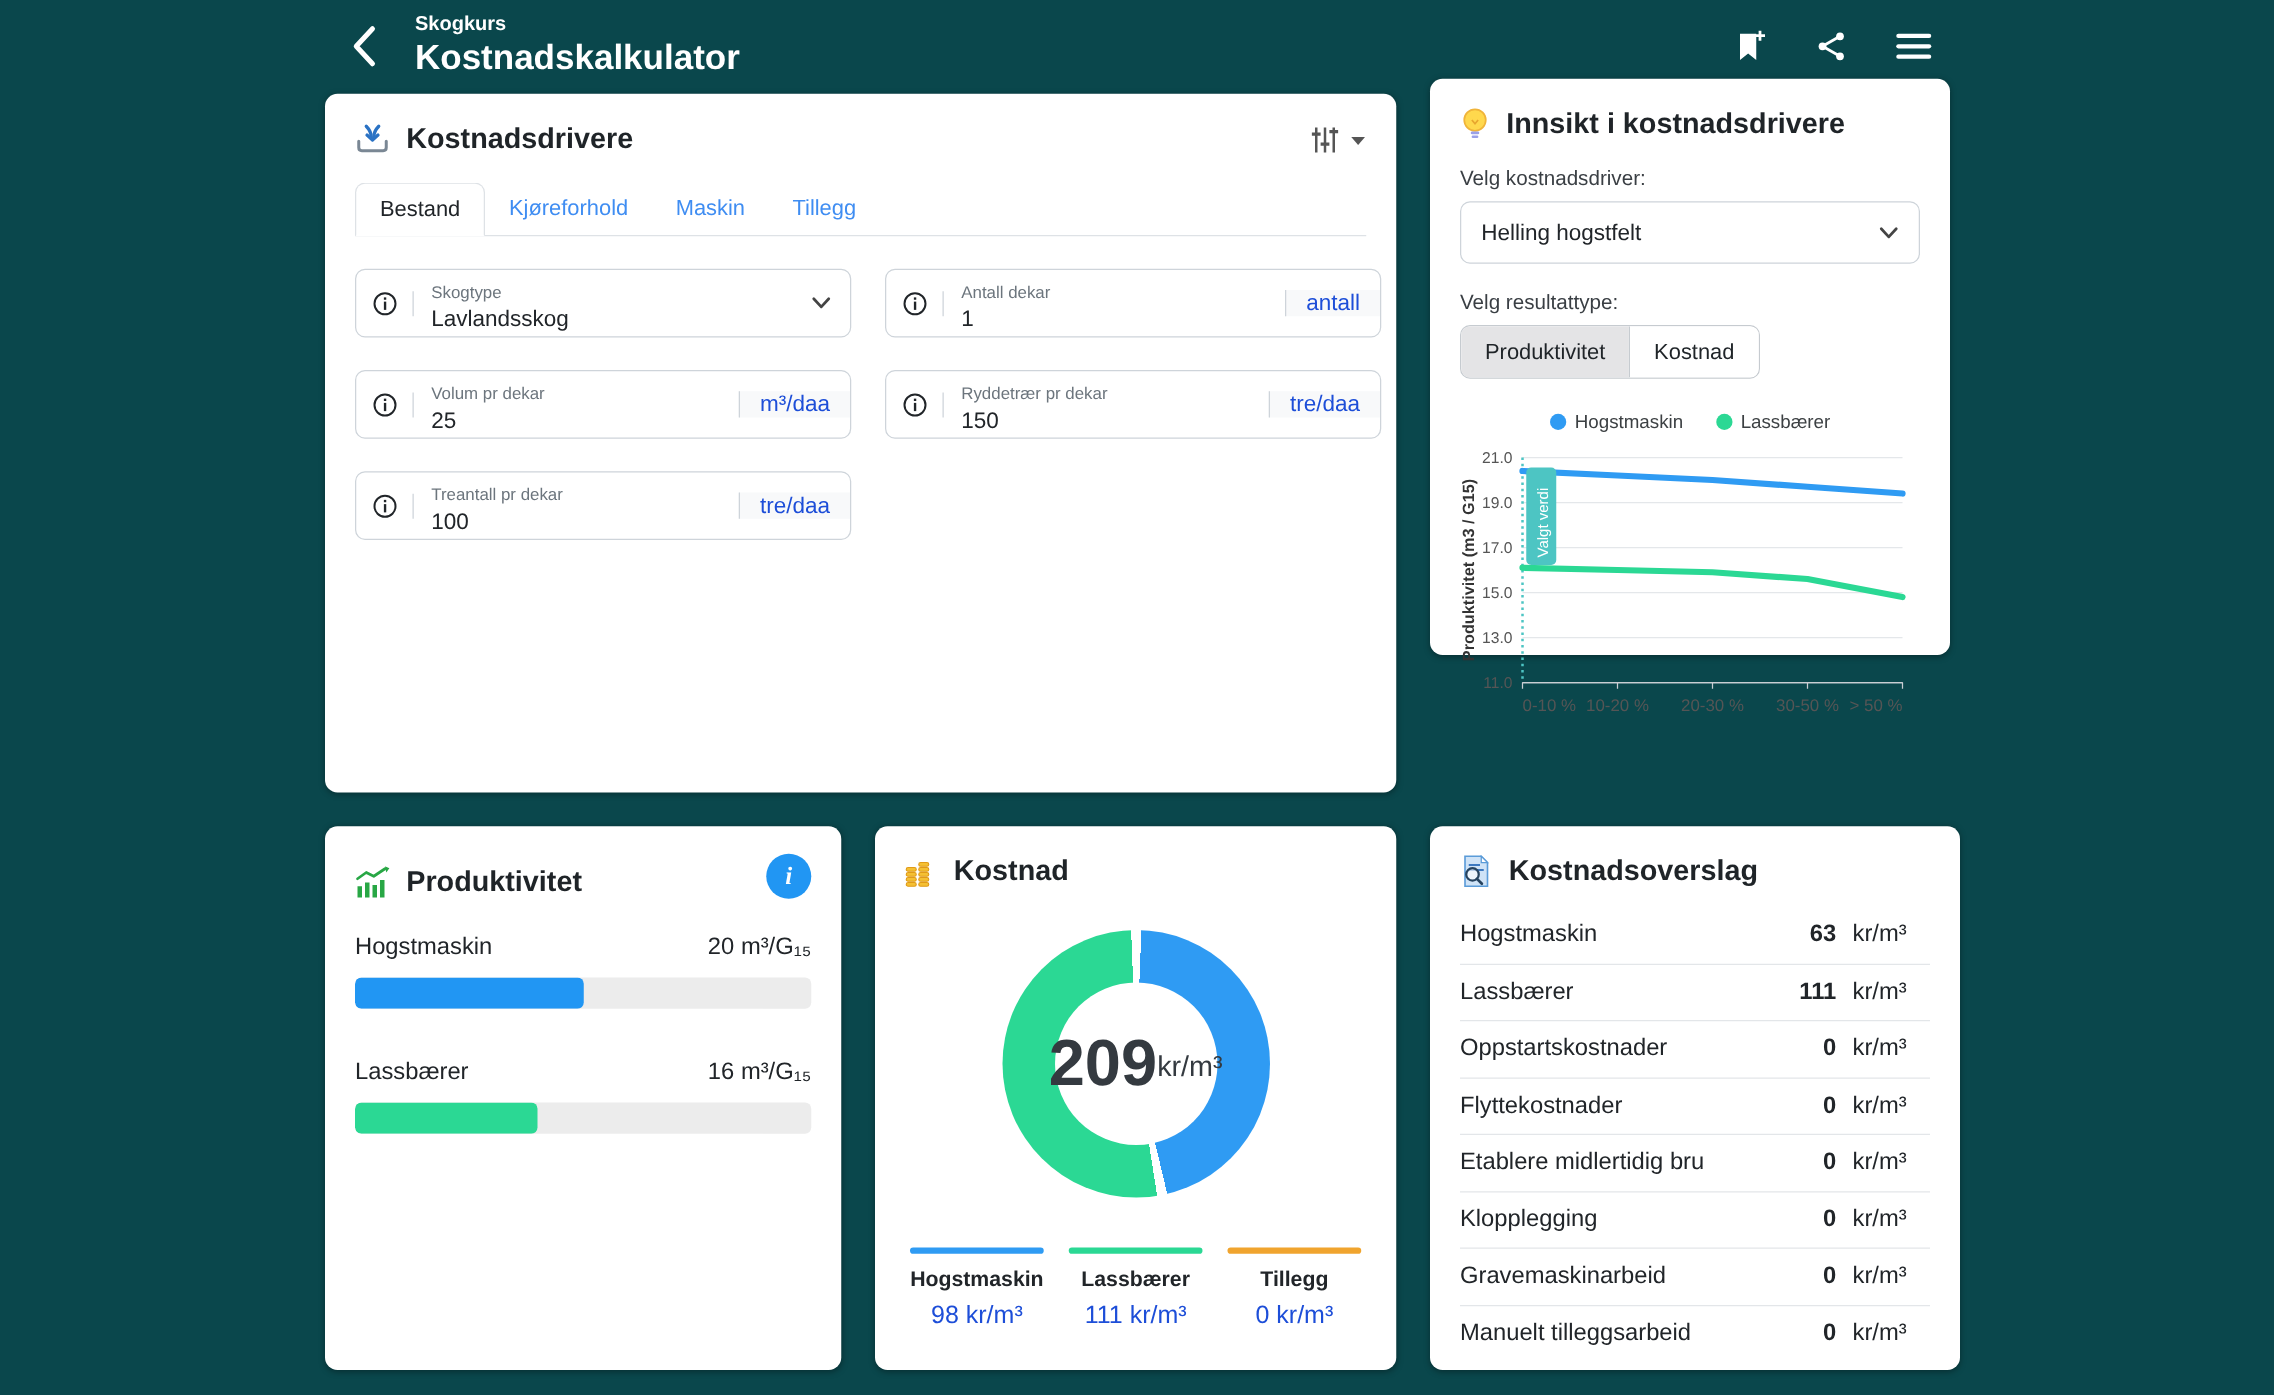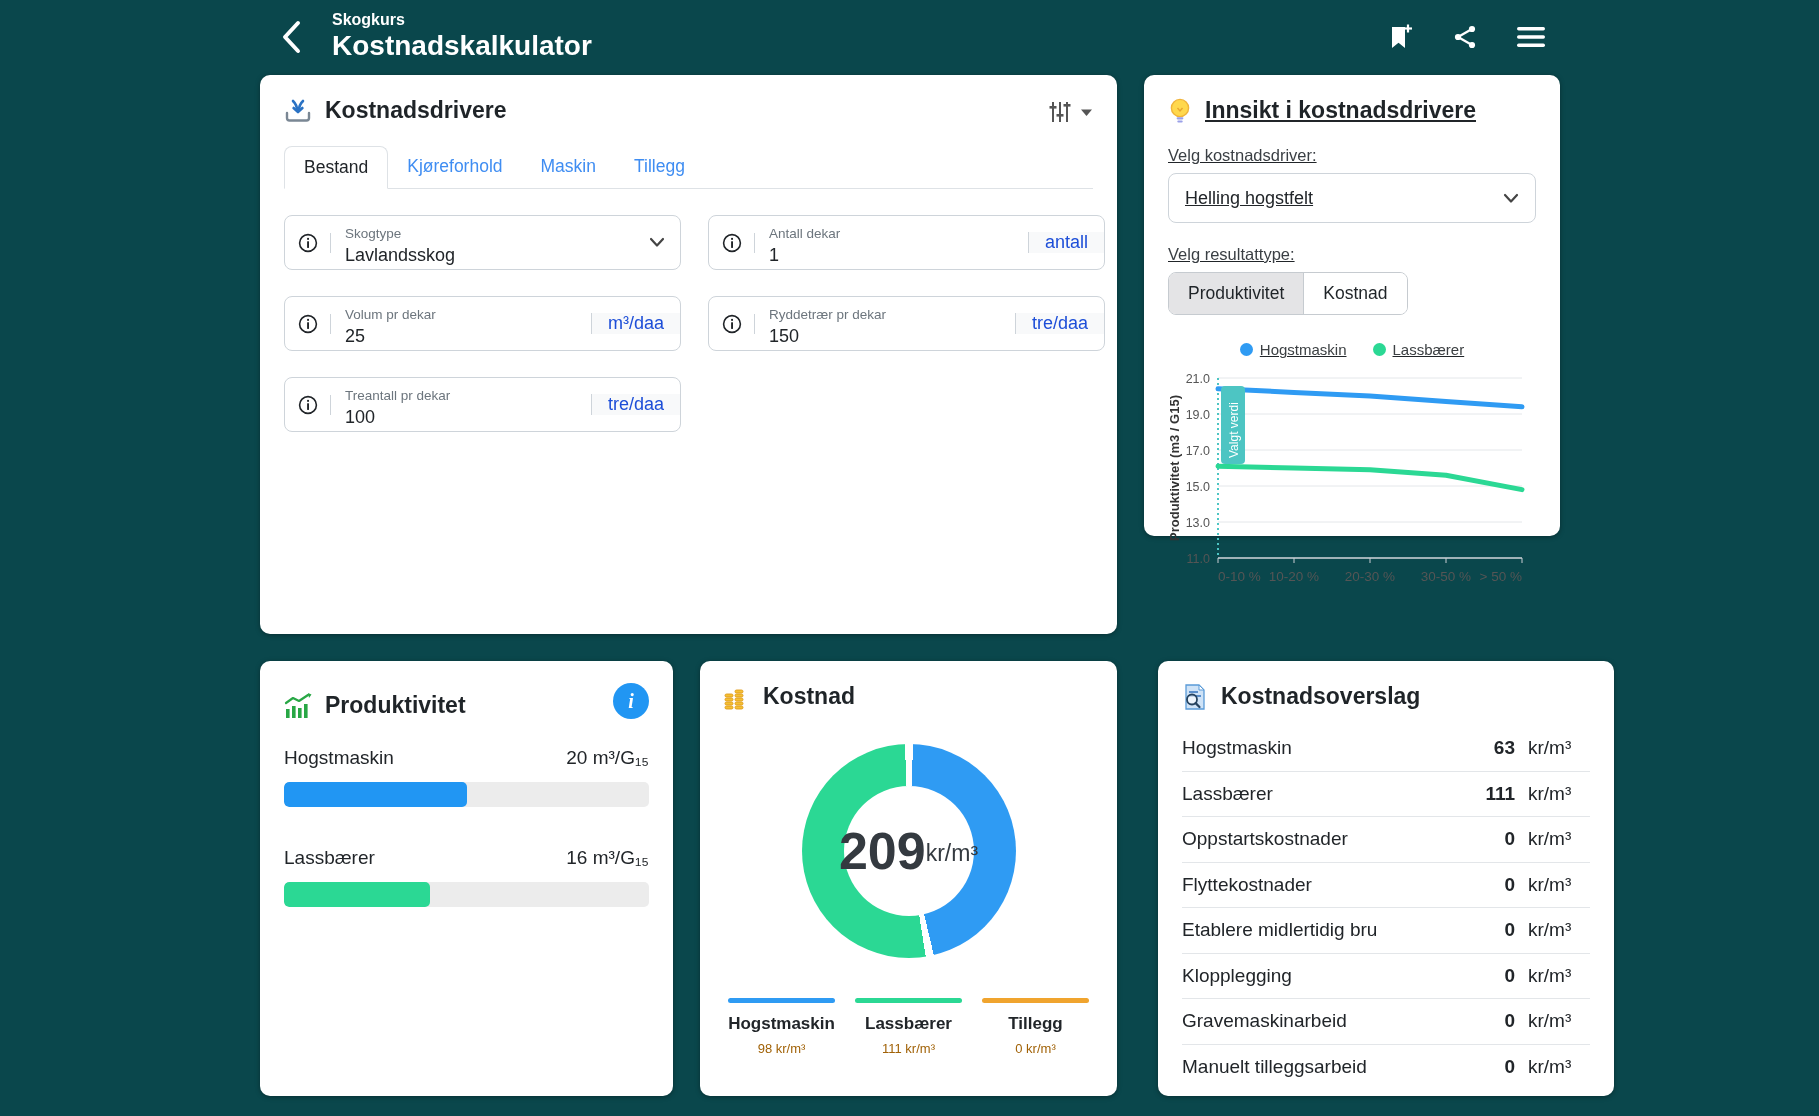--- a/index.html
+++ b/index.html
@@ -23,24 +23,24 @@
   .header-actions { margin-left:auto; display:flex; align-items:center; gap:38px; padding-right:14px; }
   .header-actions .hicon { cursor:pointer; display:flex; }
 
   
   .card {
     position:absolute; background:#fff; border-radius:10px;
     box-shadow:0 1px 5px rgba(0,0,0,.35);
     padding:22px 24px;
   }
   #card-drivers  { left:260px;  top:75px;  width:857px; height:559px; }
-  #card-insight  { left:1144px; top:75px;  width:416px; height:461px;text-decoration:underline; }
+  #card-insight  { left:1144px; top:63px;  width:416px; height:461px; }
   #card-prod     { left:260px;  top:661px; width:413px; height:435px; }
   #card-cost     { left:700px;  top:661px; width:417px; height:435px; }
-  #card-est      { left:1144px; top:661px; width:456px; height:435px;margin-left:14px; }
+  #card-est      { left:1144px; top:661px; width:424px; height:435px; }
 
   .card-title-row { display:flex; align-items:flex-end; gap:13px; }
   .card-title { font-size:23px; font-weight:600; color:#1f2428; }
   .spacer { flex:1; }
 
   
   .tabs { display:flex; margin-top:22px; border-bottom:1px solid #dee2e6; }
   .tab {
     padding:10px 19px; font-size:17.5px; cursor:pointer;
     border-radius:8px 8px 0 0; margin-bottom:-1px; color:#3f8df2;
@@ -109,21 +109,21 @@
     position:absolute; left:42px; top:42px; width:130px; height:130px;
     background:#fff; border-radius:50%;
     display:flex; flex-direction:row; align-items:center; justify-content:center;
   }
   .donut-value { font-size:52px; font-weight:700; color:#343a40; line-height:1; }
   .donut-unit  { font-size:23px; color:#343a40; margin-top:5px; }
   .cost-legend { margin-top:40px; display:flex; gap:20px; padding:0 4px; }
   .cost-legend-item { flex:1; display:flex; flex-direction:column; align-items:center; }
   .cl-bar { width:100%; height:5px; border-radius:3px; }
   .cl-label { margin-top:11px; font-size:17px; font-weight:700; color:#212529; }
-  .cl-value { margin-top:7px; font-size:13px; color:#a16207; }
+  .cl-value { margin-top:7px; font-size:20px; color:#1d4ed8; }
 
   
   .est-table { margin-top:16px; }
   .est-row { height:45.5px; display:flex; align-items:center; border-bottom:1px solid #e3e6e9; }
   .est-row:last-child { border-bottom:none; }
   .est-label { flex:1; font-size:19px; color:#212529; }
   .est-value { font-size:19px; font-weight:700; text-align:right; min-width:42px; }
   .est-unit  { font-size:19px; margin-left:13px; width:62px; }
 </style>
 </head>

